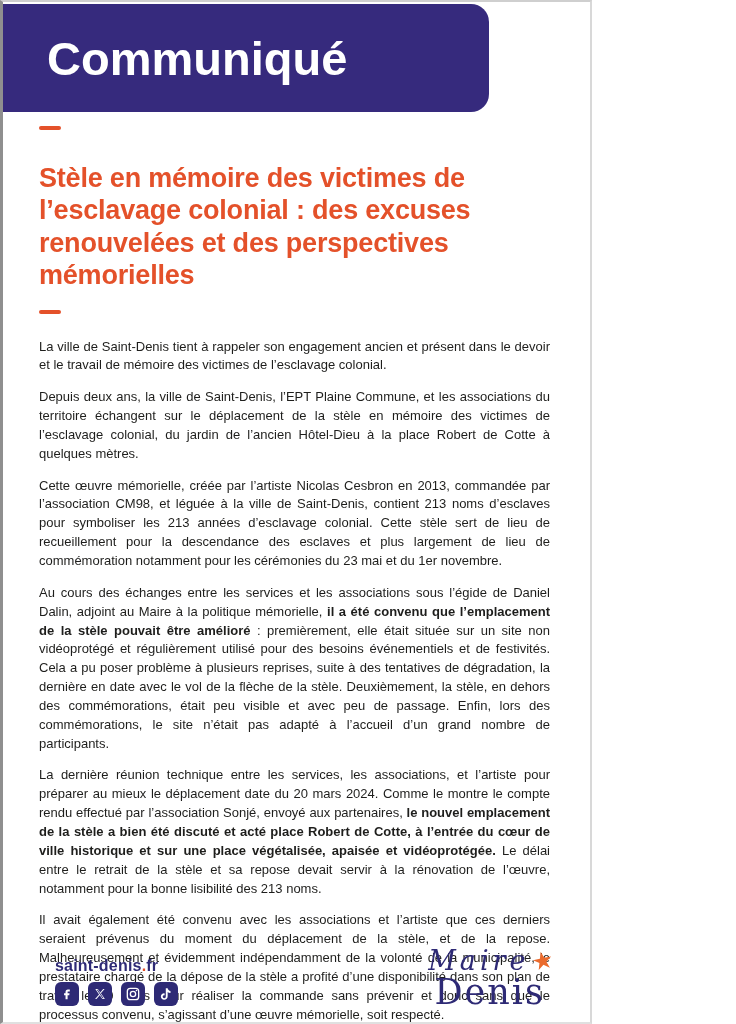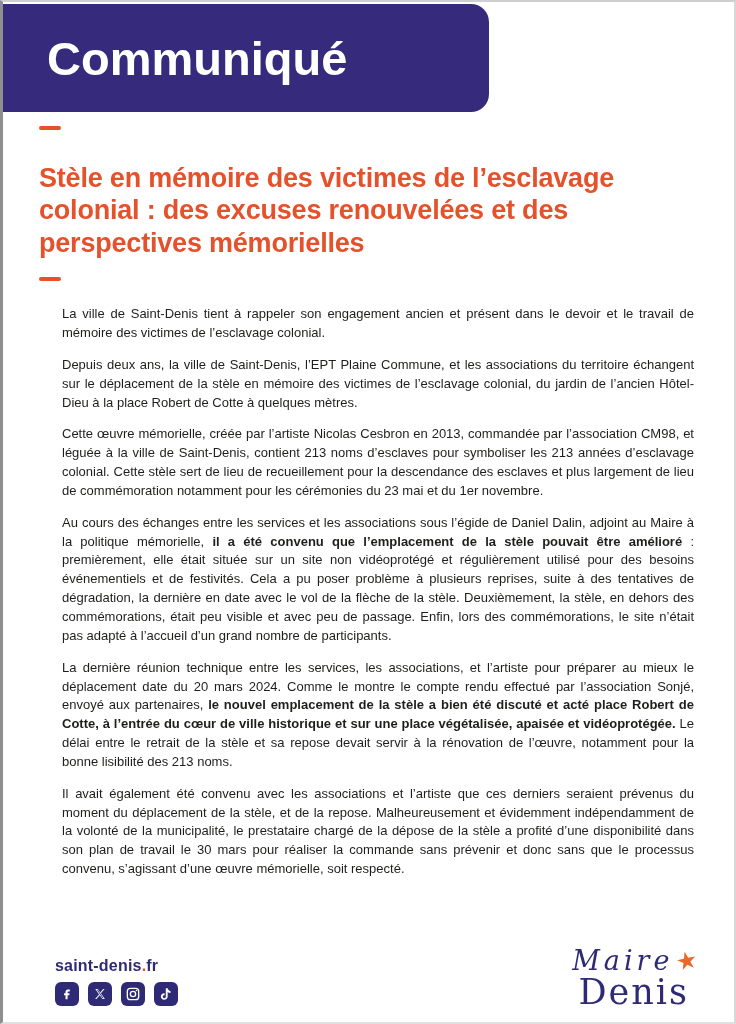--- a/index.html
+++ b/index.html
@@ -7,21 +7,21 @@
     --blue:#2e2a75;
     --orange:#e4512a;
     --star-orange:#ea6a2c;
     --body:#1e1e1c;
   }
   *{box-sizing:border-box;margin:0;padding:0;}
   html,body{background:#fff;}
   body{font-family:"Liberation Sans","DejaVu Sans",sans-serif;}
   .page{
     position:relative;
-    width:736px;height:1024px;
+    width:592px;height:1024px;
     background:#fff;
     border-top:2px solid #cfcfcf;
     border-left:3px solid #8f8f8f;
     border-right:2px solid #d8d8d8;
     border-bottom:2px solid #e0e0e0;
     overflow:hidden;
   }
   .banner{
     margin-top:2px;
     width:486px;height:108px;
@@ -59,21 +59,20 @@
     letter-spacing:-0.2px;
     color:var(--orange);
   }
   .dash-2{margin-top:18px;}
   .article{margin-top:24px;}
   .article p{
     font-size:13px;
     line-height:1.45;
     text-align:justify;
     color:var(--body);
-    margin-left:23px;
   }
   .article p + p{margin-top:13px;}
   .article strong{font-weight:700;}
   .footer-left{
     position:absolute;
     left:52px;bottom:16px;
   }
   .website{
     font-size:16px;
     font-weight:700;

